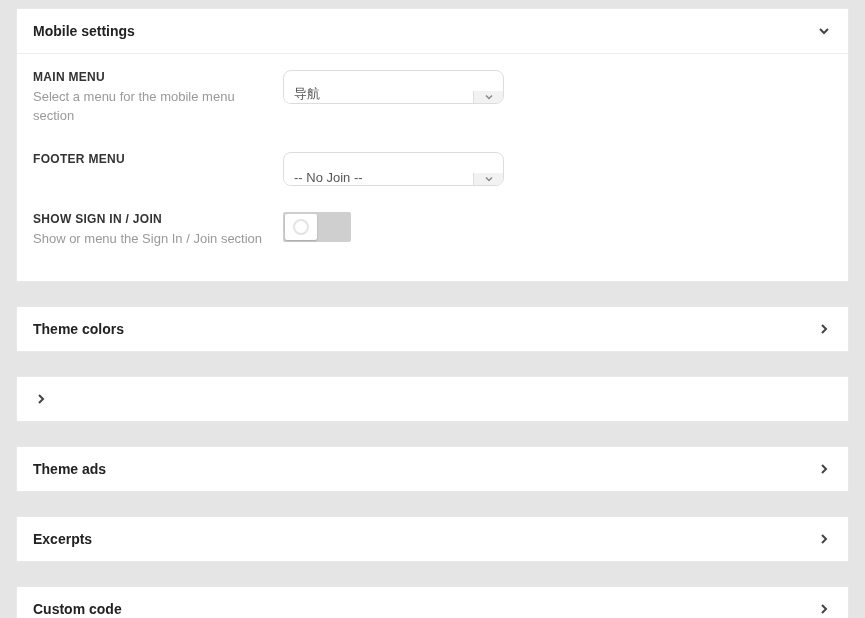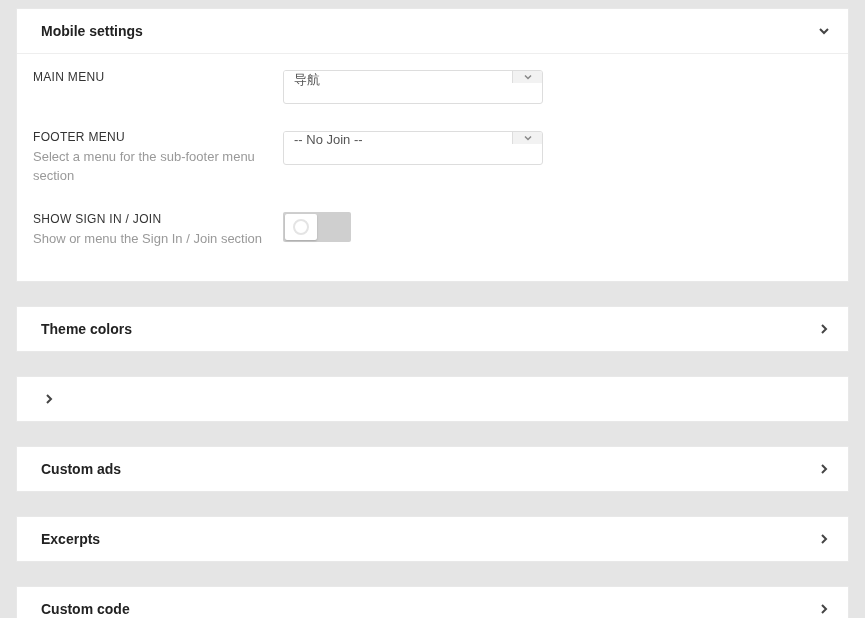--- a/index.html
+++ b/index.html
@@ -20,21 +20,20 @@
       background: #fff;
       margin-bottom: 24px;
       border: 1px solid #e8e8e8;
     }
     .panel-header {
       display: flex;
       align-items: center;
       justify-content: space-between;
       padding: 14px 16px;
       cursor: pointer;
-      margin-left: 8px;
     }
     .panel-header h3 {
       font-size: 14px;
       font-weight: 700;
       color: #222;
     }
     .panel-header .chev {
       color: #444;
       font-size: 18px;
       line-height: 1;
@@ -56,40 +55,40 @@
     .setting-row:last-child {
       margin-bottom: 8px;
     }
     .setting-left {
       width: 250px;
       flex: 0 0 250px;
       padding-right: 20px;
     }
     .setting-label {
       font-size: 12px;
-      font-weight: 400;
+      font-weight: 700;
       color: #333;
       letter-spacing: 0.3px;
       text-transform: uppercase;
       margin-bottom: 4px;
     }
     .setting-help {
       font-size: 13px;
       color: #999;
       line-height: 1.45;
     }
     .setting-right {
       flex: 1;
     }
     .select-wrap {
       display: inline-flex;
-      align-items: flex-start;
-      width: 260px;
+      align-items: flex-end;
+      width: 221px;
       border: 1px solid #ddd;
-      border-radius: 3px;
+      border-radius: 8px;
       overflow: hidden;
       height: 34px;
     }
     .select-value {
       flex: 1;
       padding: 0 10px;
       display: flex;
       align-items: center;
       font-size: 13px;
       color: #555;
@@ -153,37 +152,37 @@
             <polyline points="6 9 12 15 18 9"></polyline>
           </svg>
       </span>
     </div>
     <hr class="sep">
     <div class="panel-body">
 
       <div class="setting-row">
         <div class="setting-left">
           <div class="setting-label">MAIN MENU</div>
+          <div class="setting-help">Select a menu for the mobile menu section</div>
         </div>
         <div class="setting-right">
           <div class="select-wrap">
             <div class="select-value">导航</div>
             <div class="select-btn">
               <svg viewBox="0 0 24 24" fill="none" stroke="currentColor" stroke-width="3">
                   <polyline points="6 9 12 15 18 9"></polyline>
                 </svg>
             </div>
           </div>
         </div>
       </div>
 
       <div class="setting-row">
         <div class="setting-left">
           <div class="setting-label">FOOTER MENU</div>
-          <div class="setting-help">Select a menu for the sub-footer menu section</div>
         </div>
         <div class="setting-right">
           <div class="select-wrap">
             <div class="select-value">-- No Join --</div>
             <div class="select-btn">
               <svg viewBox="0 0 24 24" fill="none" stroke="currentColor" stroke-width="3">
                   <polyline points="6 9 12 15 18 9"></polyline>
                 </svg>
             </div>
           </div>
@@ -223,21 +222,21 @@
       <span class="chev">
         <svg viewBox="0 0 24 24" fill="none" stroke="currentColor" stroke-width="3">
             <polyline points="9 6 15 12 9 18"></polyline>
           </svg>
       </span>
     </div>
   </div>
 
   <div class="panel">
     <div class="panel-header">
-      <h3>Custom ads</h3>
+      <h3>Theme ads</h3>
       <span class="chev">
         <svg viewBox="0 0 24 24" fill="none" stroke="currentColor" stroke-width="3">
             <polyline points="9 6 15 12 9 18"></polyline>
           </svg>
       </span>
     </div>
   </div>
 
   <div class="panel">
     <div class="panel-header">

